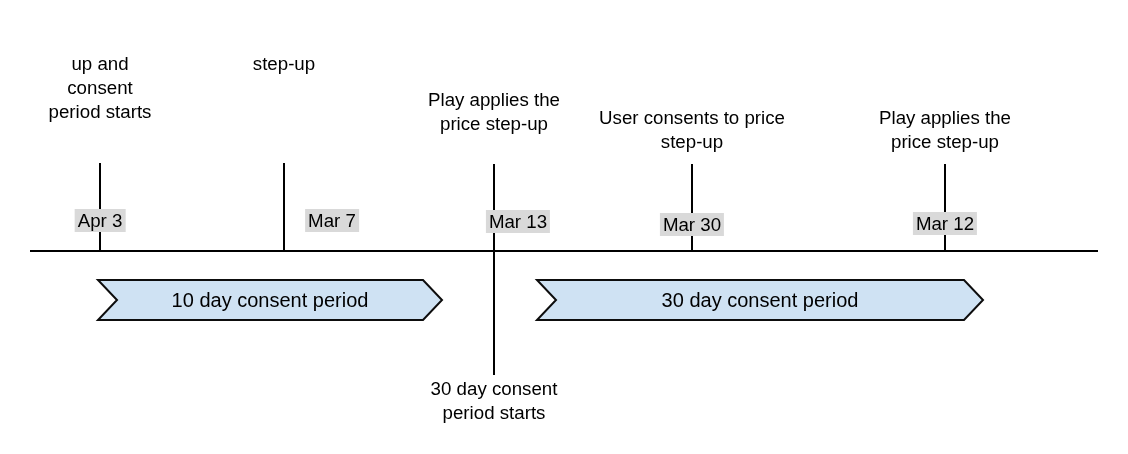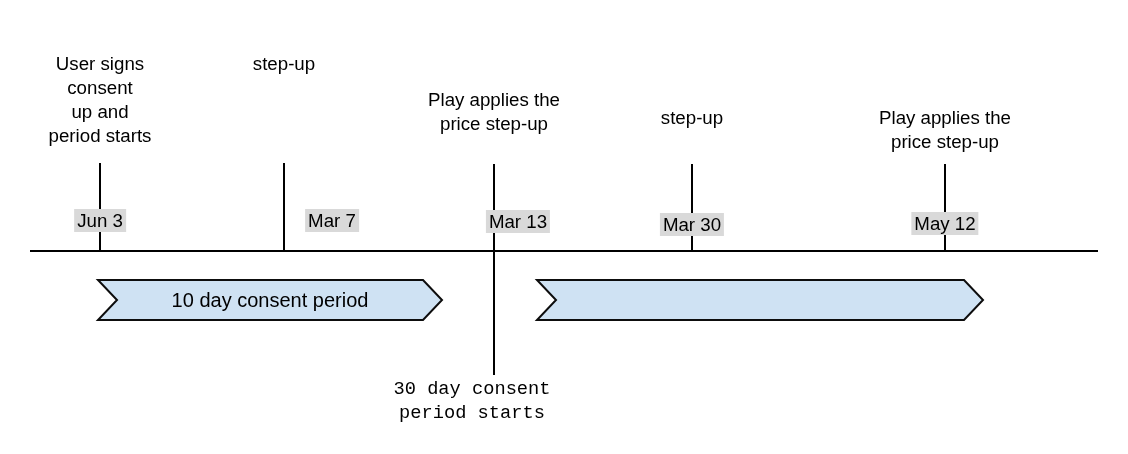--- a/index.html
+++ b/index.html
@@ -61,43 +61,44 @@
       <line x1="100" y1="163" x2="100" y2="251" stroke="#000000" stroke-width="2"></line>
       <line x1="284" y1="163" x2="284" y2="251" stroke="#000000" stroke-width="2"></line>
       <line x1="494" y1="164" x2="494" y2="375" stroke="#000000" stroke-width="2"></line>
       <line x1="692" y1="164" x2="692" y2="251" stroke="#000000" stroke-width="2"></line>
       <line x1="945" y1="164" x2="945" y2="251" stroke="#000000" stroke-width="2"></line>
       <polygon points="98,280 423,280 442,300 423,320 98,320 117,300" fill="#cfe2f3" stroke="#0d0d0d" stroke-width="2" stroke-linejoin="miter"></polygon>
       <polygon points="537,280 964,280 983,300 964,320 537,320 556,300" fill="#cfe2f3" stroke="#0d0d0d" stroke-width="2" stroke-linejoin="miter"></polygon>
     </svg>
   <div id="text-layer">
       <div class="event-label" style="left: 100px; top: 52px;">
-        <div class="">User signs</div>
+        <div class="">up and</div>
         <div class="">consent</div>
-        <div class="">up and</div>
         <div class="">period starts</div>
       </div>
-      <div class="date-badge" style="left: 100px; top: 209px;">Jun 3</div>
+      <div class="date-badge" style="left: 100px; top: 209px;">Apr 3</div>
       <div class="event-label" style="left: 284px; top: 52px;">
         <div class="">step-up</div>
       </div>
       <div class="date-badge" style="left: 284px; top: 209px; margin-left: 48px;">Mar 7</div>
       <div class="event-label" style="left: 494px; top: 88px;">
         <div class="">Play applies the</div>
         <div class="">price step-up</div>
       </div>
       <div class="date-badge" style="left: 518px; top: 210px;">Mar 13</div>
       <div class="event-label" style="left: 692px; top: 106px;">
+        <div class="">User consents to price</div>
         <div class="">step-up</div>
       </div>
       <div class="date-badge" style="left: 692px; top: 213px;">Mar 30</div>
       <div class="event-label" style="left: 945px; top: 106px;">
         <div class="">Play applies the</div>
         <div class="">price step-up</div>
       </div>
-      <div class="date-badge" style="left: 945px; top: 212px;">May 12</div>
+      <div class="date-badge" style="left: 945px; top: 212px;">Mar 12</div>
       <div class="period-label" style="left: 270px; top: 300px;">10 day consent period</div>
-      <div class="event-label" style="left: 472px; top: 377px; font-family: Liberation Mono, monospace;">
+      <div class="period-label" style="left: 760px; top: 300px;">30 day consent period</div>
+      <div class="event-label" style="left: 494px; top: 377px;">
         <div class="">30 day consent</div>
         <div class="">period starts</div>
       </div>
     </div>
 </div>
 
 </body></html>

